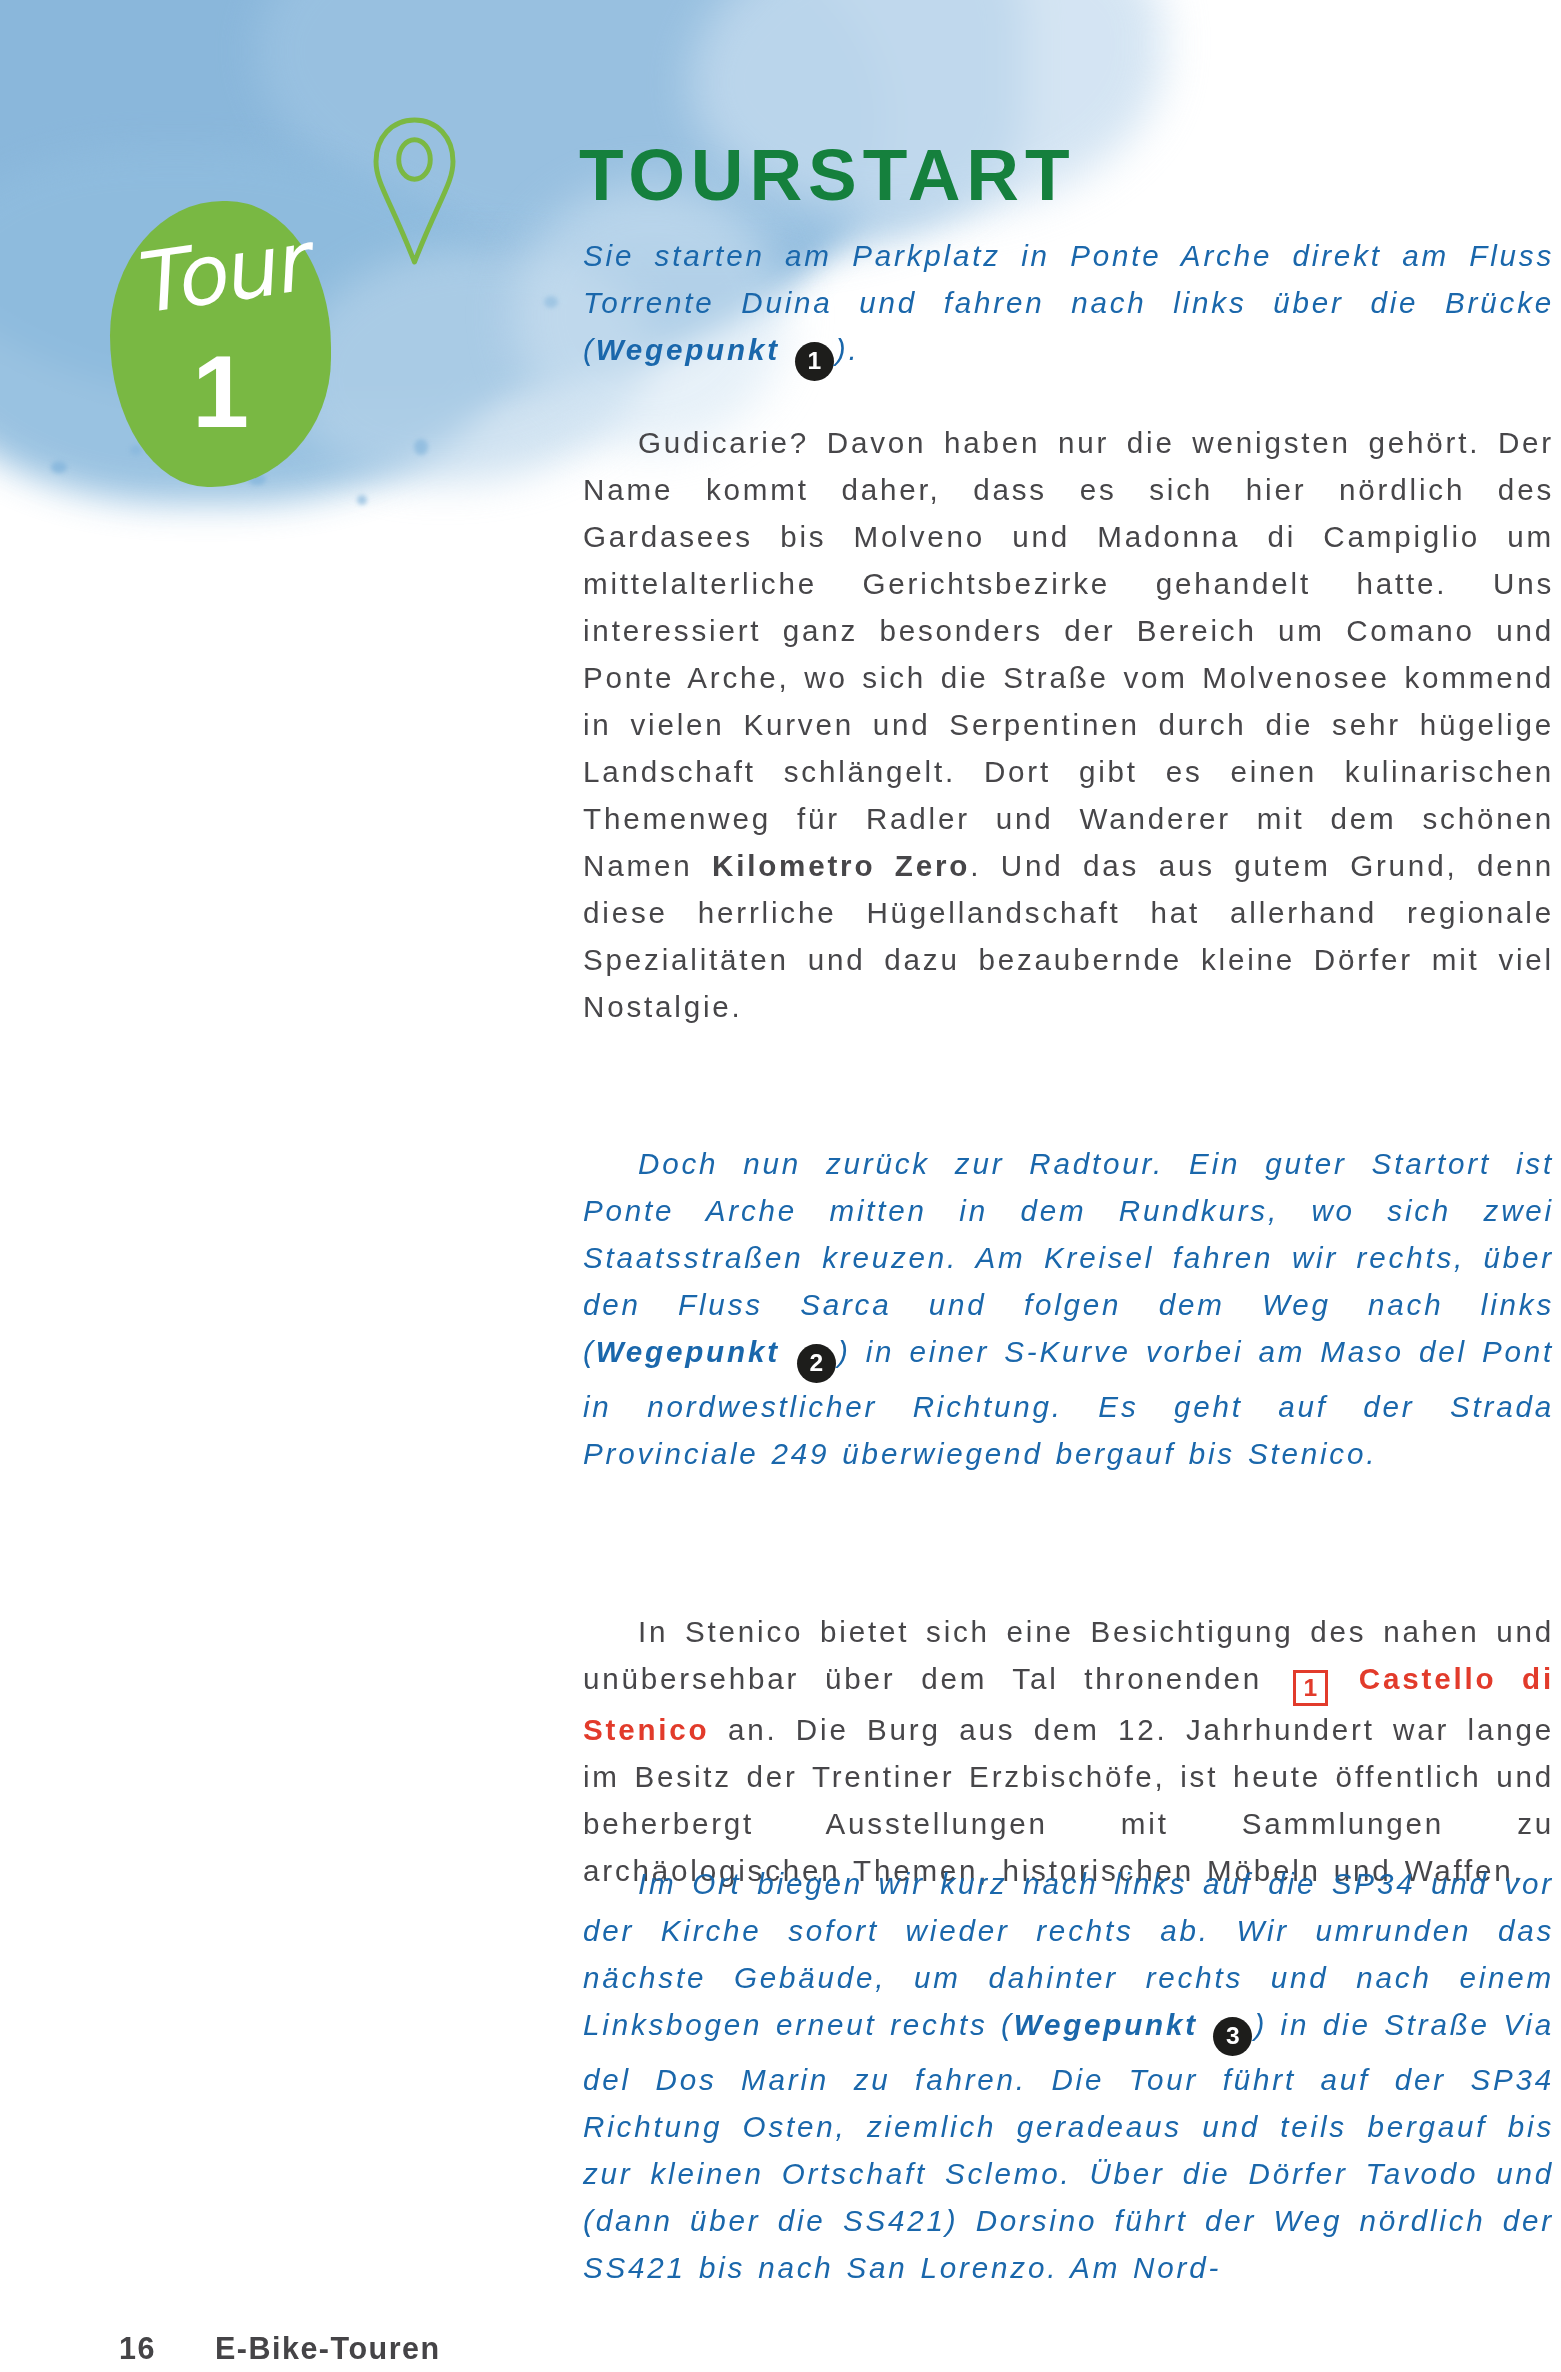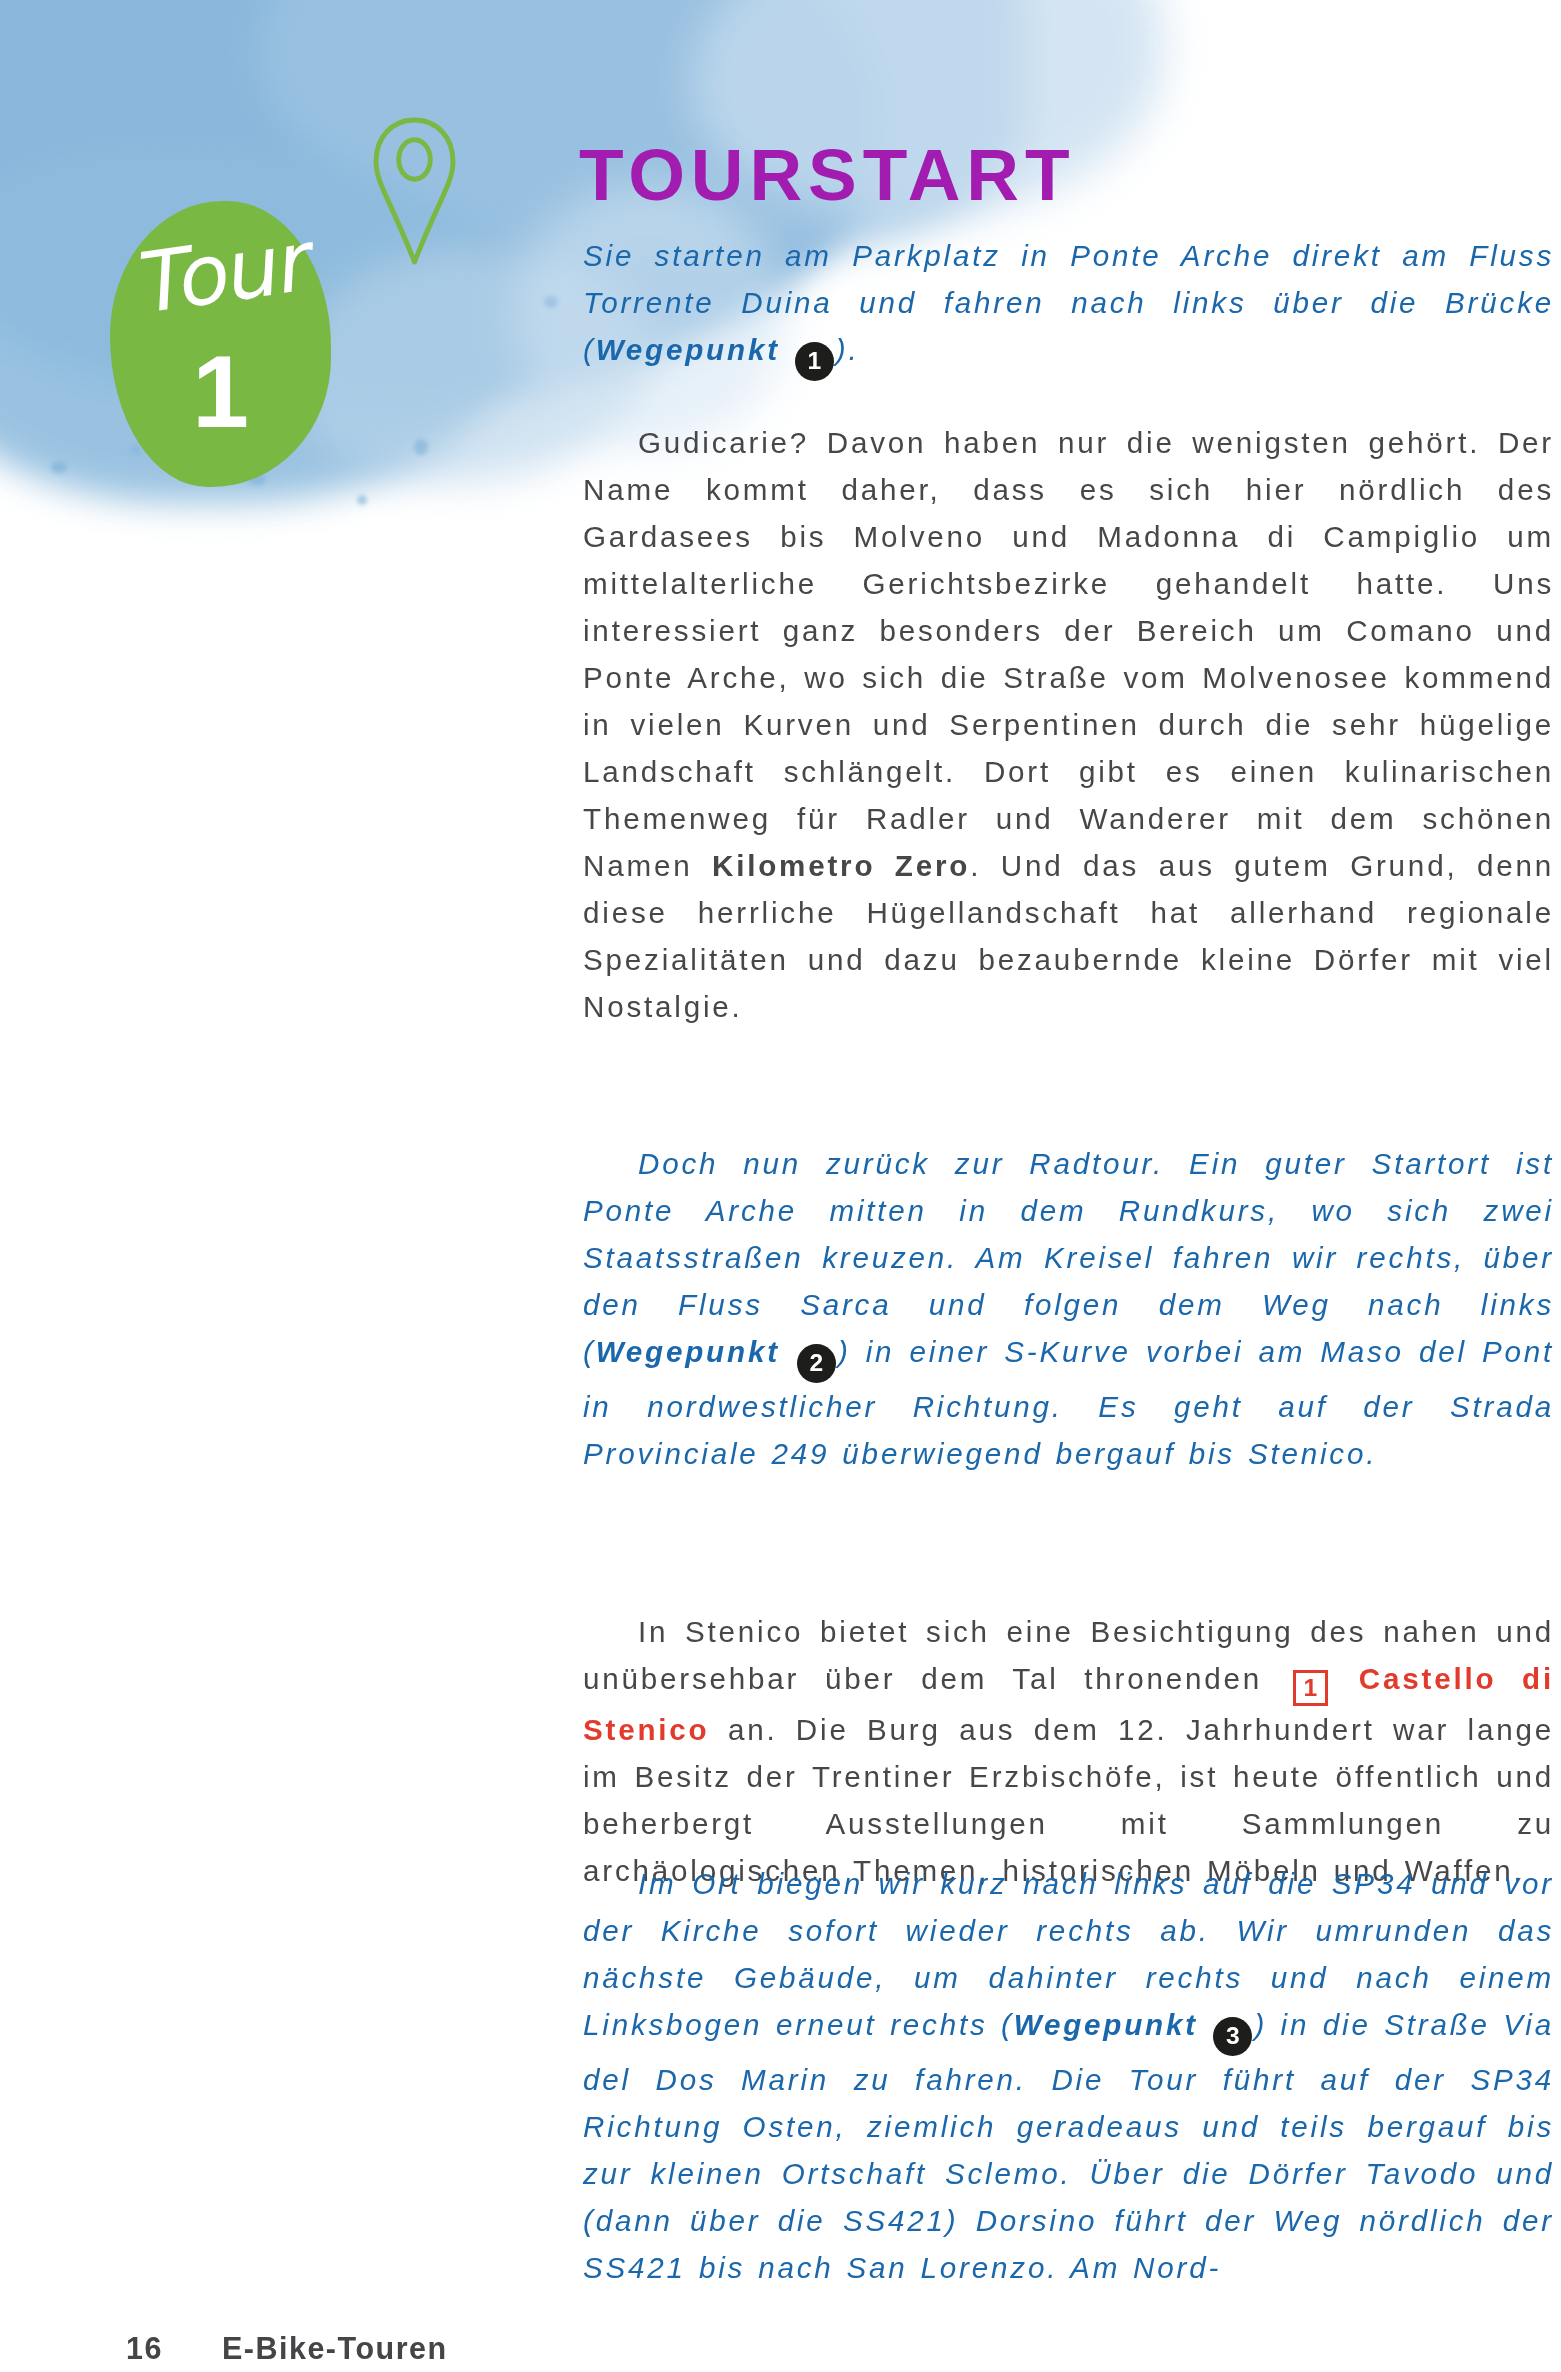--- a/index.html
+++ b/index.html
@@ -42,21 +42,21 @@
     position:absolute;left:0;right:0;top:140px;text-align:center;
     color:#ffffff;font-weight:bold;font-size:102px;line-height:1;
   }
 
   
   .pin{position:absolute;left:370px;top:116px;width:89px;height:150px;}
 
   
   .title{
     position:absolute;left:579px;top:138px;margin:0;
-    color:#a21caf;font-size:73px;line-height:73px;font-weight:bold;letter-spacing:5.9px;
+    color:#15803d;font-size:73px;line-height:73px;font-weight:bold;letter-spacing:5.9px;
   }
 
   
   .para{
     position:absolute;left:583px;width:971px;margin:0;
     font-size:29.6px;line-height:47px;letter-spacing:2.8px;word-spacing:2px;
     text-align:justify;color:#474649;
   }
   .group{position:absolute;left:583px;width:971px;}
   .group .para{position:static;left:auto;width:auto;}
@@ -79,21 +79,21 @@
   .pic-ref{
     display:inline-flex;justify-content:center;align-items:center;
     width:29.6px;height:29.6px;border:3.9px solid #e23b2b;
     color:#e23b2b;font-weight:bold;font-style:normal;font-size:24.6px;line-height:1;
     letter-spacing:0;text-indent:0;vertical-align:-6.9px;margin:0 4.9px;
   }
   .red-bold{color:#e23b2b;font-weight:bold;}
 
   
   .footer{
-    position:absolute;left:126px;top:2331px;
+    position:absolute;left:119px;top:2331px;
     color:#454447;font-size:30.5px;font-weight:bold;letter-spacing:1.5px;
   }
   .footer .sec{margin-left:59px;}
 </style>
 </head>
 <body>
 
 <div class="page">
 
   <div>

